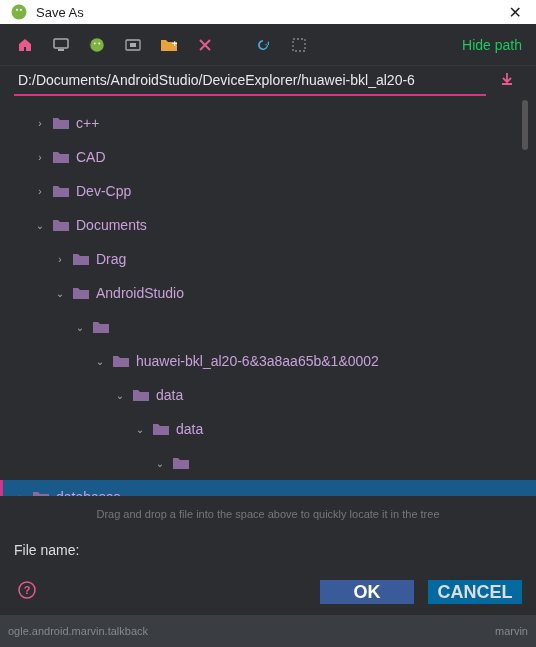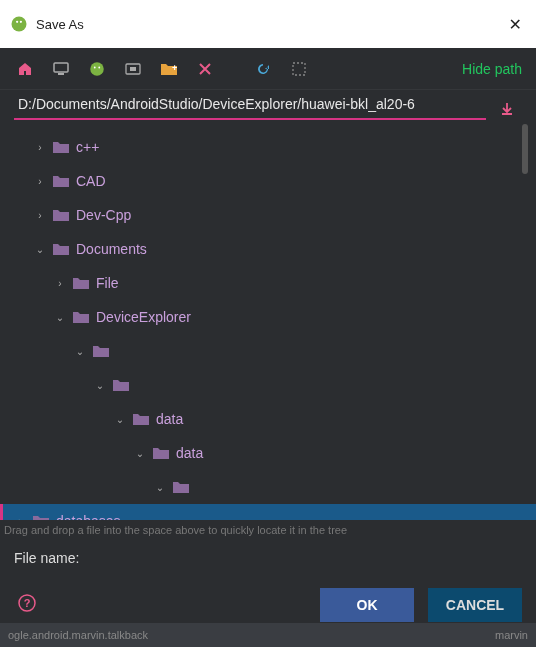--- a/index.html
+++ b/index.html
@@ -1,47 +1,47 @@
 <!DOCTYPE html>
 <html><head>
 <meta charset="utf-8">
 <style>
 *{box-sizing:border-box;margin:0;padding:0;font-family:"Segoe UI",Arial,sans-serif}
 body{background:#2b2d30;width:536px;height:647px;overflow:hidden;position:relative}
-.titlebar{height:48px;background:#fff;display:flex;align-items:center;padding:0 10px;justify-content:space-between}
+.titlebar{height:24px;background:#fff;display:flex;align-items:center;padding:0 10px;justify-content:space-between}
 .titlebar-left{display:flex;align-items:center;gap:8px}
 .app-icon{width:18px;height:18px}
 .title-text{font-size:13px;color:#222}
 .close-x{font-size:16px;color:#222;font-weight:300;padding:0 4px}
 .toolbar{height:42px;display:flex;align-items:center;padding:0 14px;gap:14px;border-bottom:1px solid rgba(255,255,255,0.05)}
 .tool-btn{display:flex;align-items:center;justify-content:center;width:22px;height:22px;cursor:pointer}
 .spacer{flex:1}
 .hide-path{color:#22c55e;font-size:14px;cursor:pointer}
 .path-input{margin:0 14px;padding:6px 4px;background:transparent;border:none;border-bottom:2px solid #d63484;color:#e8e8e8;font-size:14px;width:calc(100% - 50px);display:inline-block}
-.path-row{display:flex;align-items:flex-end;padding-right:14px}
+.path-row{display:flex;align-items:center;padding-right:14px}
 .download-icon{color:#e85a8a;cursor:pointer}
 .tree{padding:10px 0 0 0;height:400px;overflow:hidden;position:relative}
 .tree-scroll{padding-left:14px}
 .tree-row{display:flex;align-items:center;height:34px;gap:6px;cursor:pointer}
 .arrow{width:12px;display:inline-flex;justify-content:center;color:#aaa;font-size:10px}
 .folder-icon{width:18px;height:14px;display:inline-block}
 .node-label{color:#c9a0dc;font-size:14px}
 .selected{background:linear-gradient(to right,#d63484 0,#d63484 3px,#1a5a8a 3px,#1a5a8a 100%);margin-left:-14px;padding-left:14px}
 .selected .tree-row{padding-left:0}
 .scrollbar{position:absolute;right:8px;top:4px;width:6px;height:50px;background:#555;border-radius:3px}
-.drag-hint{color:#777;font-size:11px;padding:4px}
+.drag-hint{text-align:center;color:#777;font-size:11px;padding:12px}
 .file-name-row{display:flex;align-items:flex-end;padding:10px 14px;gap:16px}
 .file-name-label{color:#ddd;font-size:14px}
 .file-name-input{background:transparent;border:none;color:#fff;font-size:14px;flex:1;padding:4px}
 .button-row{display:flex;justify-content:flex-end;align-items:center;padding:12px 14px;gap:14px}
 .help-icon{position:absolute;left:18px}
-.btn{width:94px;height:34px;border:none;font-size:14px;font-weight:600;cursor:pointer}
+.btn{width:94px;height:24px;border:none;font-size:18px;font-weight:600;cursor:pointer}
 .btn-ok{background:#3a5a9a;color:#fff}
-.btn-cancel{background:#0c4a6e;color:#ddd}
-.bottom-strip{position:absolute;bottom:0;left:0;right:0;height:24px;background:#3a3d42;color:#888;font-size:11px;display:flex;justify-content:space-between;padding:2px 8px;align-items:center}
+.btn-cancel{background:#0369a1;color:#ddd}
+.bottom-strip{position:absolute;bottom:0;left:0;right:0;height:32px;background:#3a3d42;color:#888;font-size:11px;display:flex;justify-content:space-between;padding:2px 8px;align-items:center}
 .indent-1{padding-left:20px}
 .indent-2{padding-left:40px}
 .indent-3{padding-left:60px}
 .indent-4{padding-left:80px}
 .indent-5{padding-left:100px}
 .indent-6{padding-left:120px}
 .indent-7{padding-left:140px}
 .indent-8{padding-left:160px}
 </style>
 </head>
@@ -156,46 +156,47 @@
             </svg></span>
           <span class="node-label">Documents</span>
         </div>
       </div>
       <div>
         <div class="tree-row indent-2">
           <span class="arrow">›</span>
           <span class="folder-icon"><svg width="18" height="14" viewBox="0 0 18 14">
               <path d="M1 2h5l2 2h9v9H1z" fill="#8a6a9c"></path>
             </svg></span>
-          <span class="node-label">File</span>
+          <span class="node-label">Drag</span>
         </div>
       </div>
       <div>
         <div class="tree-row indent-2">
           <span class="arrow">⌄</span>
           <span class="folder-icon"><svg width="18" height="14" viewBox="0 0 18 14">
               <path d="M1 2h5l2 2h9v9H1z" fill="#8a6a9c"></path>
             </svg></span>
-          <span class="node-label">DeviceExplorer</span>
+          <span class="node-label">AndroidStudio</span>
         </div>
       </div>
       <div>
         <div class="tree-row indent-3">
           <span class="arrow">⌄</span>
           <span class="folder-icon"><svg width="18" height="14" viewBox="0 0 18 14">
               <path d="M1 2h5l2 2h9v9H1z" fill="#8a6a9c"></path>
             </svg></span>
         </div>
       </div>
       <div>
         <div class="tree-row indent-4">
           <span class="arrow">⌄</span>
           <span class="folder-icon"><svg width="18" height="14" viewBox="0 0 18 14">
               <path d="M1 2h5l2 2h9v9H1z" fill="#8a6a9c"></path>
             </svg></span>
+          <span class="node-label">huawei-bkl_al20-6&amp;3a8aa65b&amp;1&amp;0002</span>
         </div>
       </div>
       <div>
         <div class="tree-row indent-5">
           <span class="arrow">⌄</span>
           <span class="folder-icon"><svg width="18" height="14" viewBox="0 0 18 14">
               <path d="M1 2h5l2 2h9v9H1z" fill="#8a6a9c"></path>
             </svg></span>
           <span class="node-label">data</span>
         </div>

